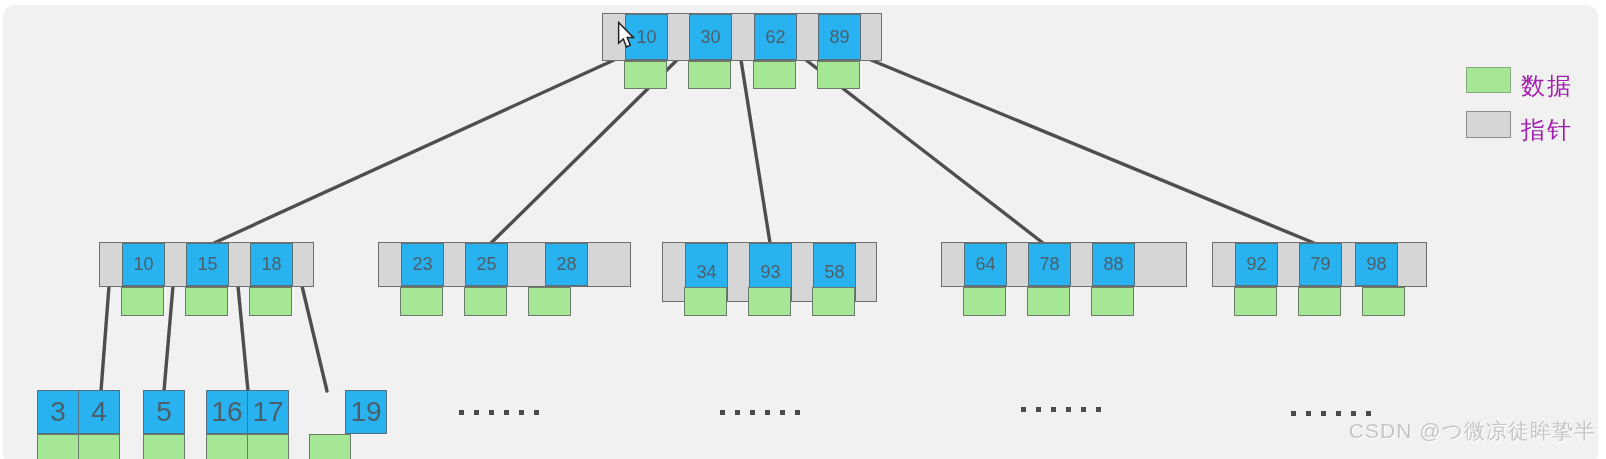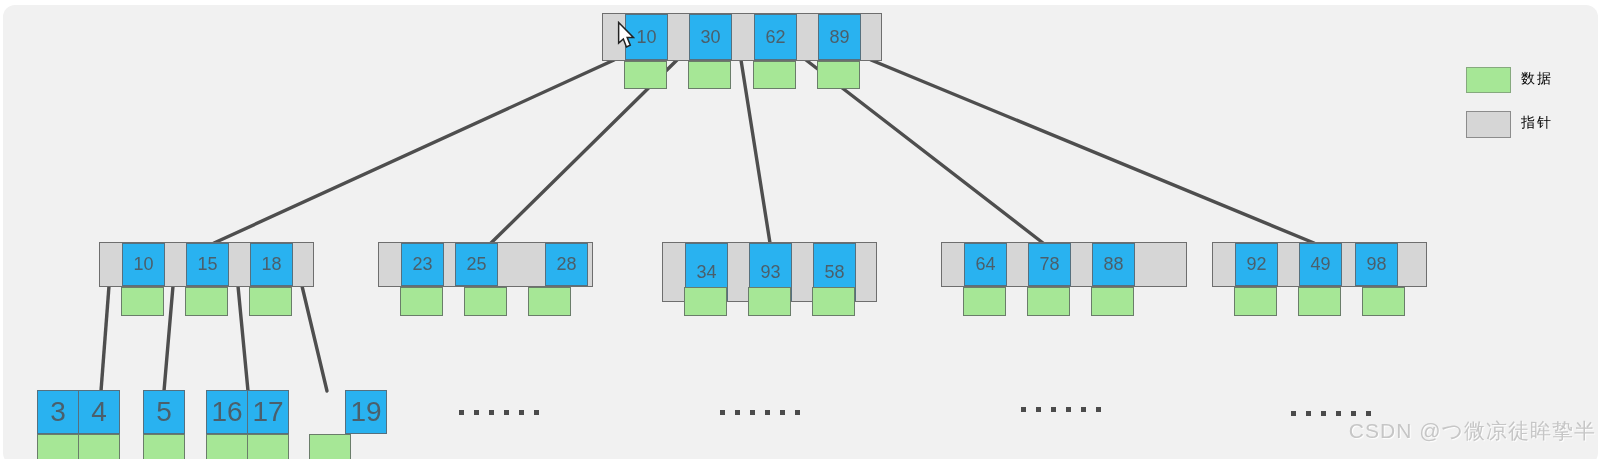--- a/index.html
+++ b/index.html
@@ -84,22 +84,22 @@
     width: 5px; height: 5px;
     background: #4b4b4b;
   }
   
   .legend-swatch {
     position: absolute;
     width: 45px;
   }
   .legend-label {
     position: absolute;
-    font-size: 14px;
-    color: #000000;
+    font-size: 24px;
+    color: #a21caf;
     letter-spacing: 2px;
   }
   .sw-data { height: 26px; background: #a6e796; border: 1px solid #86a97e; }
   .sw-ptr  { height: 27px; background: #d6d6d6; border: 1px solid #8c8c8c; }
   
   .watermark {
     position: absolute;
     right: 10px; top: 417px;
     font-size: 21px;
     color: #c6c6c6;
@@ -144,23 +144,23 @@
 
 <div class="bar" style="left:99px; top:242px; width:215px; height:45px;">
   <div class="key-cell" style="left:22px">10</div>
   <div class="key-cell" style="left:86px">15</div>
   <div class="key-cell" style="left:150px">18</div>
 </div>
 <div class="data-cell" style="left:121px; top:287px; height:29px;"></div>
 <div class="data-cell" style="left:185px; top:287px; height:29px;"></div>
 <div class="data-cell" style="left:249px; top:287px; height:29px;"></div>
 
-<div class="bar" style="left:378px; top:242px; width:215px; height:45px;">
+<div class="bar" style="left:378px; top:242px; width:253px; height:45px;">
   <div class="key-cell" style="left:22px">23</div>
-  <div class="key-cell" style="left:76px">25</div>
+  <div class="key-cell" style="left:86px">25</div>
   <div class="key-cell" style="left:166px">28</div>
 </div>
 <div class="data-cell" style="left:400px; top:287px; height:29px;"></div>
 <div class="data-cell" style="left:464px; top:287px; height:29px;"></div>
 <div class="data-cell" style="left:528px; top:287px; height:29px;"></div>
 
 <div class="bar" style="left:662px; top:242px; width:215px; height:60px;">
   <div class="key-cell" style="left:22px">34</div>
   <div class="key-cell" style="left:86px">93</div>
   <div class="key-cell" style="left:150px">58</div>
@@ -173,21 +173,21 @@
   <div class="key-cell" style="left:22px">64</div>
   <div class="key-cell" style="left:86px">78</div>
   <div class="key-cell" style="left:150px">88</div>
 </div>
 <div class="data-cell" style="left:963px; top:287px; height:29px;"></div>
 <div class="data-cell" style="left:1027px; top:287px; height:29px;"></div>
 <div class="data-cell" style="left:1091px; top:287px; height:29px;"></div>
 
 <div class="bar" style="left:1212px; top:242px; width:215px; height:45px;">
   <div class="key-cell" style="left:22px">92</div>
-  <div class="key-cell" style="left:86px">49</div>
+  <div class="key-cell" style="left:86px">79</div>
   <div class="key-cell" style="left:142px">98</div>
 </div>
 <div class="data-cell" style="left:1234px; top:287px; height:29px;"></div>
 <div class="data-cell" style="left:1298px; top:287px; height:29px;"></div>
 <div class="data-cell" style="left:1362px; top:287px; height:29px;"></div>
 
 <div class="leaf" style="left:37px; top:390px;">
   <div class="leaf-key">3</div>
   <div class="leaf-key">4</div>
 </div>

